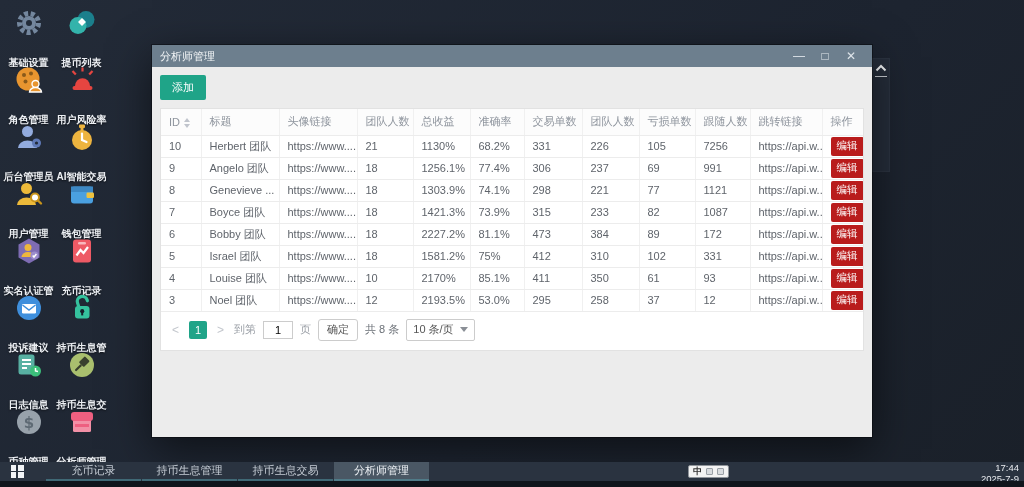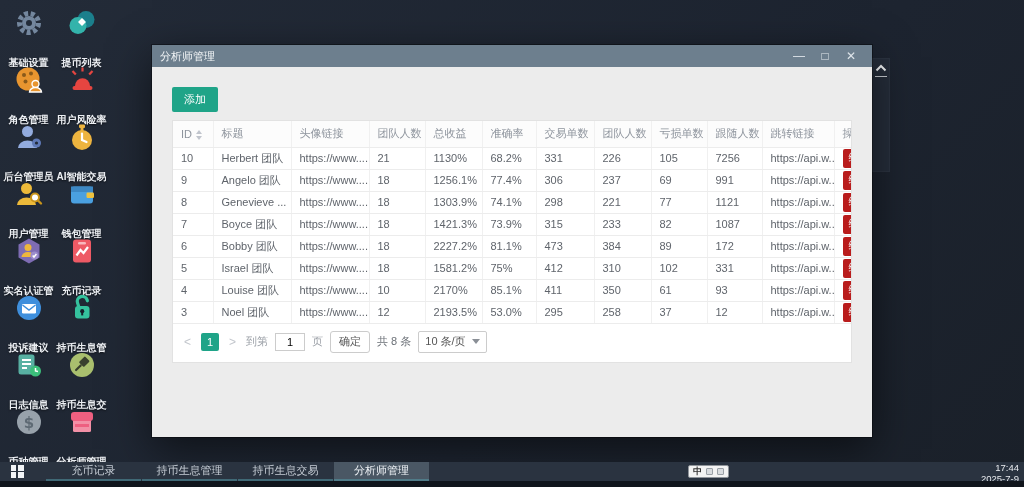--- a/index.html
+++ b/index.html
@@ -25,21 +25,21 @@
   .back-panel .chev{ display:block; margin:6px auto 0; width:12px; height:8px; }
   .back-panel .divider{ width:12px; margin:4px auto 0; border-top:1px solid #c7ccd2; }
 
   
   .window{ position:absolute; left:152px; top:45px; width:720px; height:392px;
     background:#ececec; box-shadow:0 12px 40px rgba(0,0,0,.55), 0 0 0 1px rgba(0,0,0,.35); }
   .titlebar{ height:22px; background:#6d7f8e; display:flex; align-items:center; padding:0 8px;
     color:#f2f5f7; font-size:11px; }
   .titlebar .t-title{ flex:1; }
   .titlebar .t-btn{ width:26px; text-align:center; color:#dfe5ea; font-size:12px; cursor:default; }
-  .win-body{ padding:20px; height:259px; }
+  .win-body{ padding:8px; height:259px; }
 
   .btn-add{ display:inline-block; background:#1fa488; color:#fff; border:none;
     font-size:11px; padding:5px 12px; border-radius:2px; font-family:inherit; cursor:pointer; }
 
   .tablewrap{ margin-top:8px; background:#fff; border:1px solid #e2e2e2; overflow:hidden; }
   table{ width:705px; border-collapse:collapse; table-layout:fixed; font-size:11px; color:#5f646b; }
   th,td{ padding:0 8px; height:22px; text-align:left; white-space:nowrap; overflow:hidden;
     border-bottom:1px solid #ececec; }
   th{ height:26px; color:#8e949d; font-weight:normal; background:#fcfcfc; }
   th+th, td+td{ border-left:1px solid #f0f0f0; }

